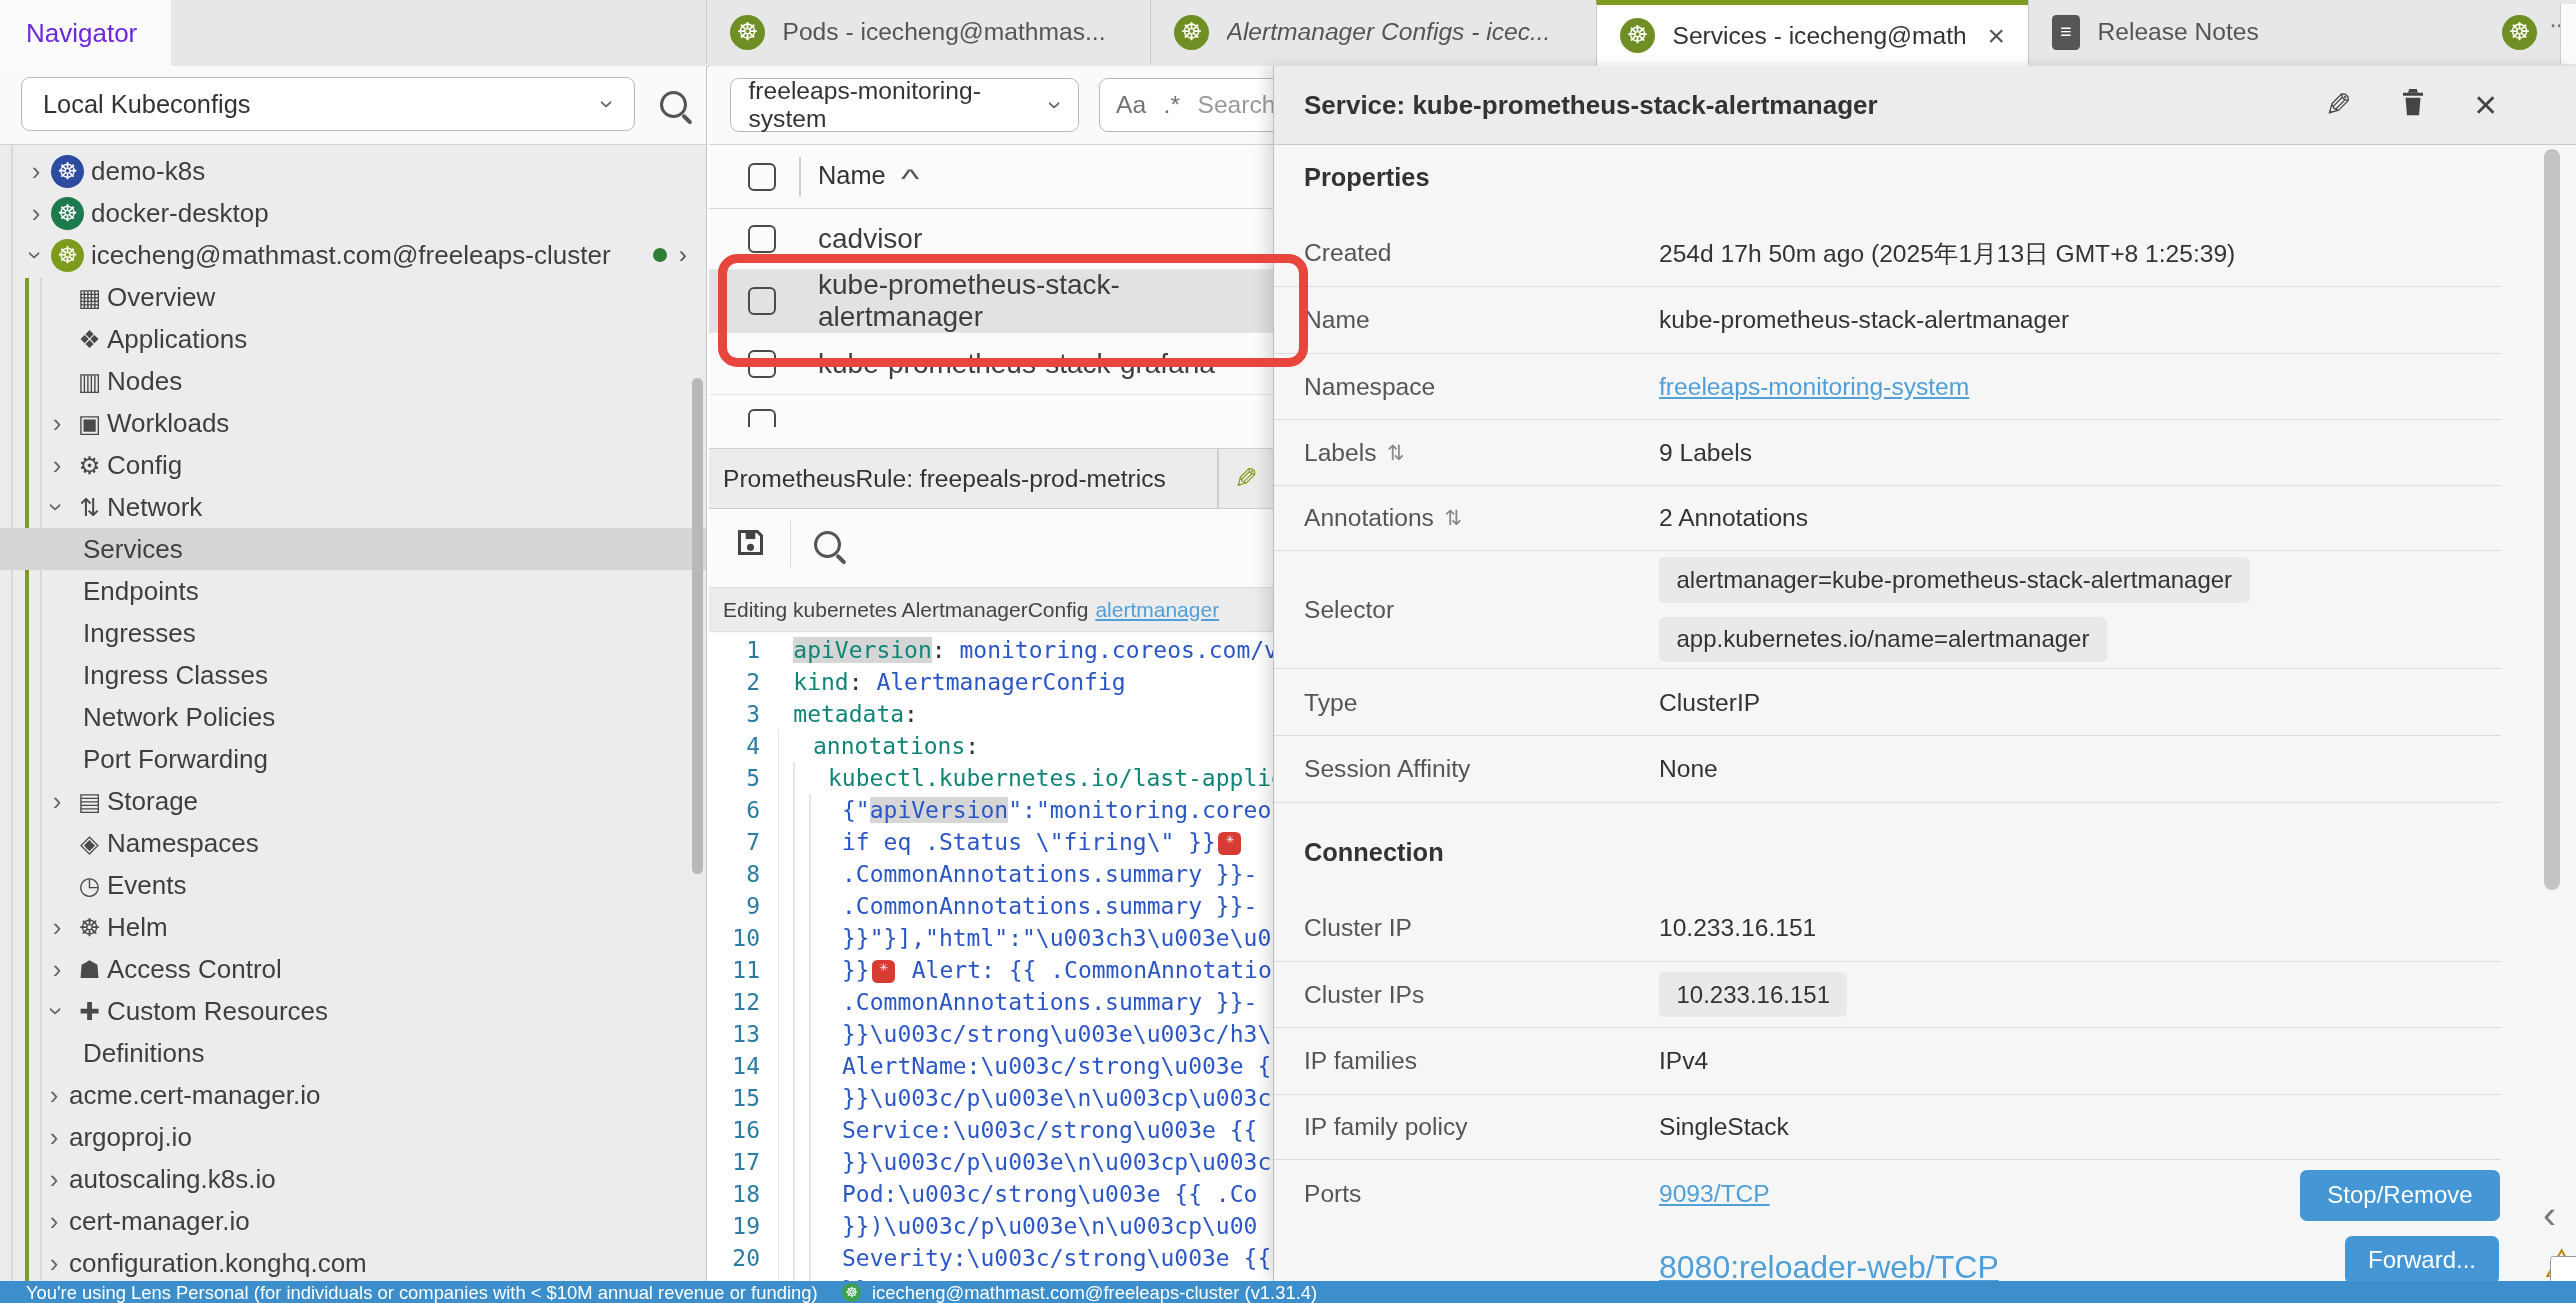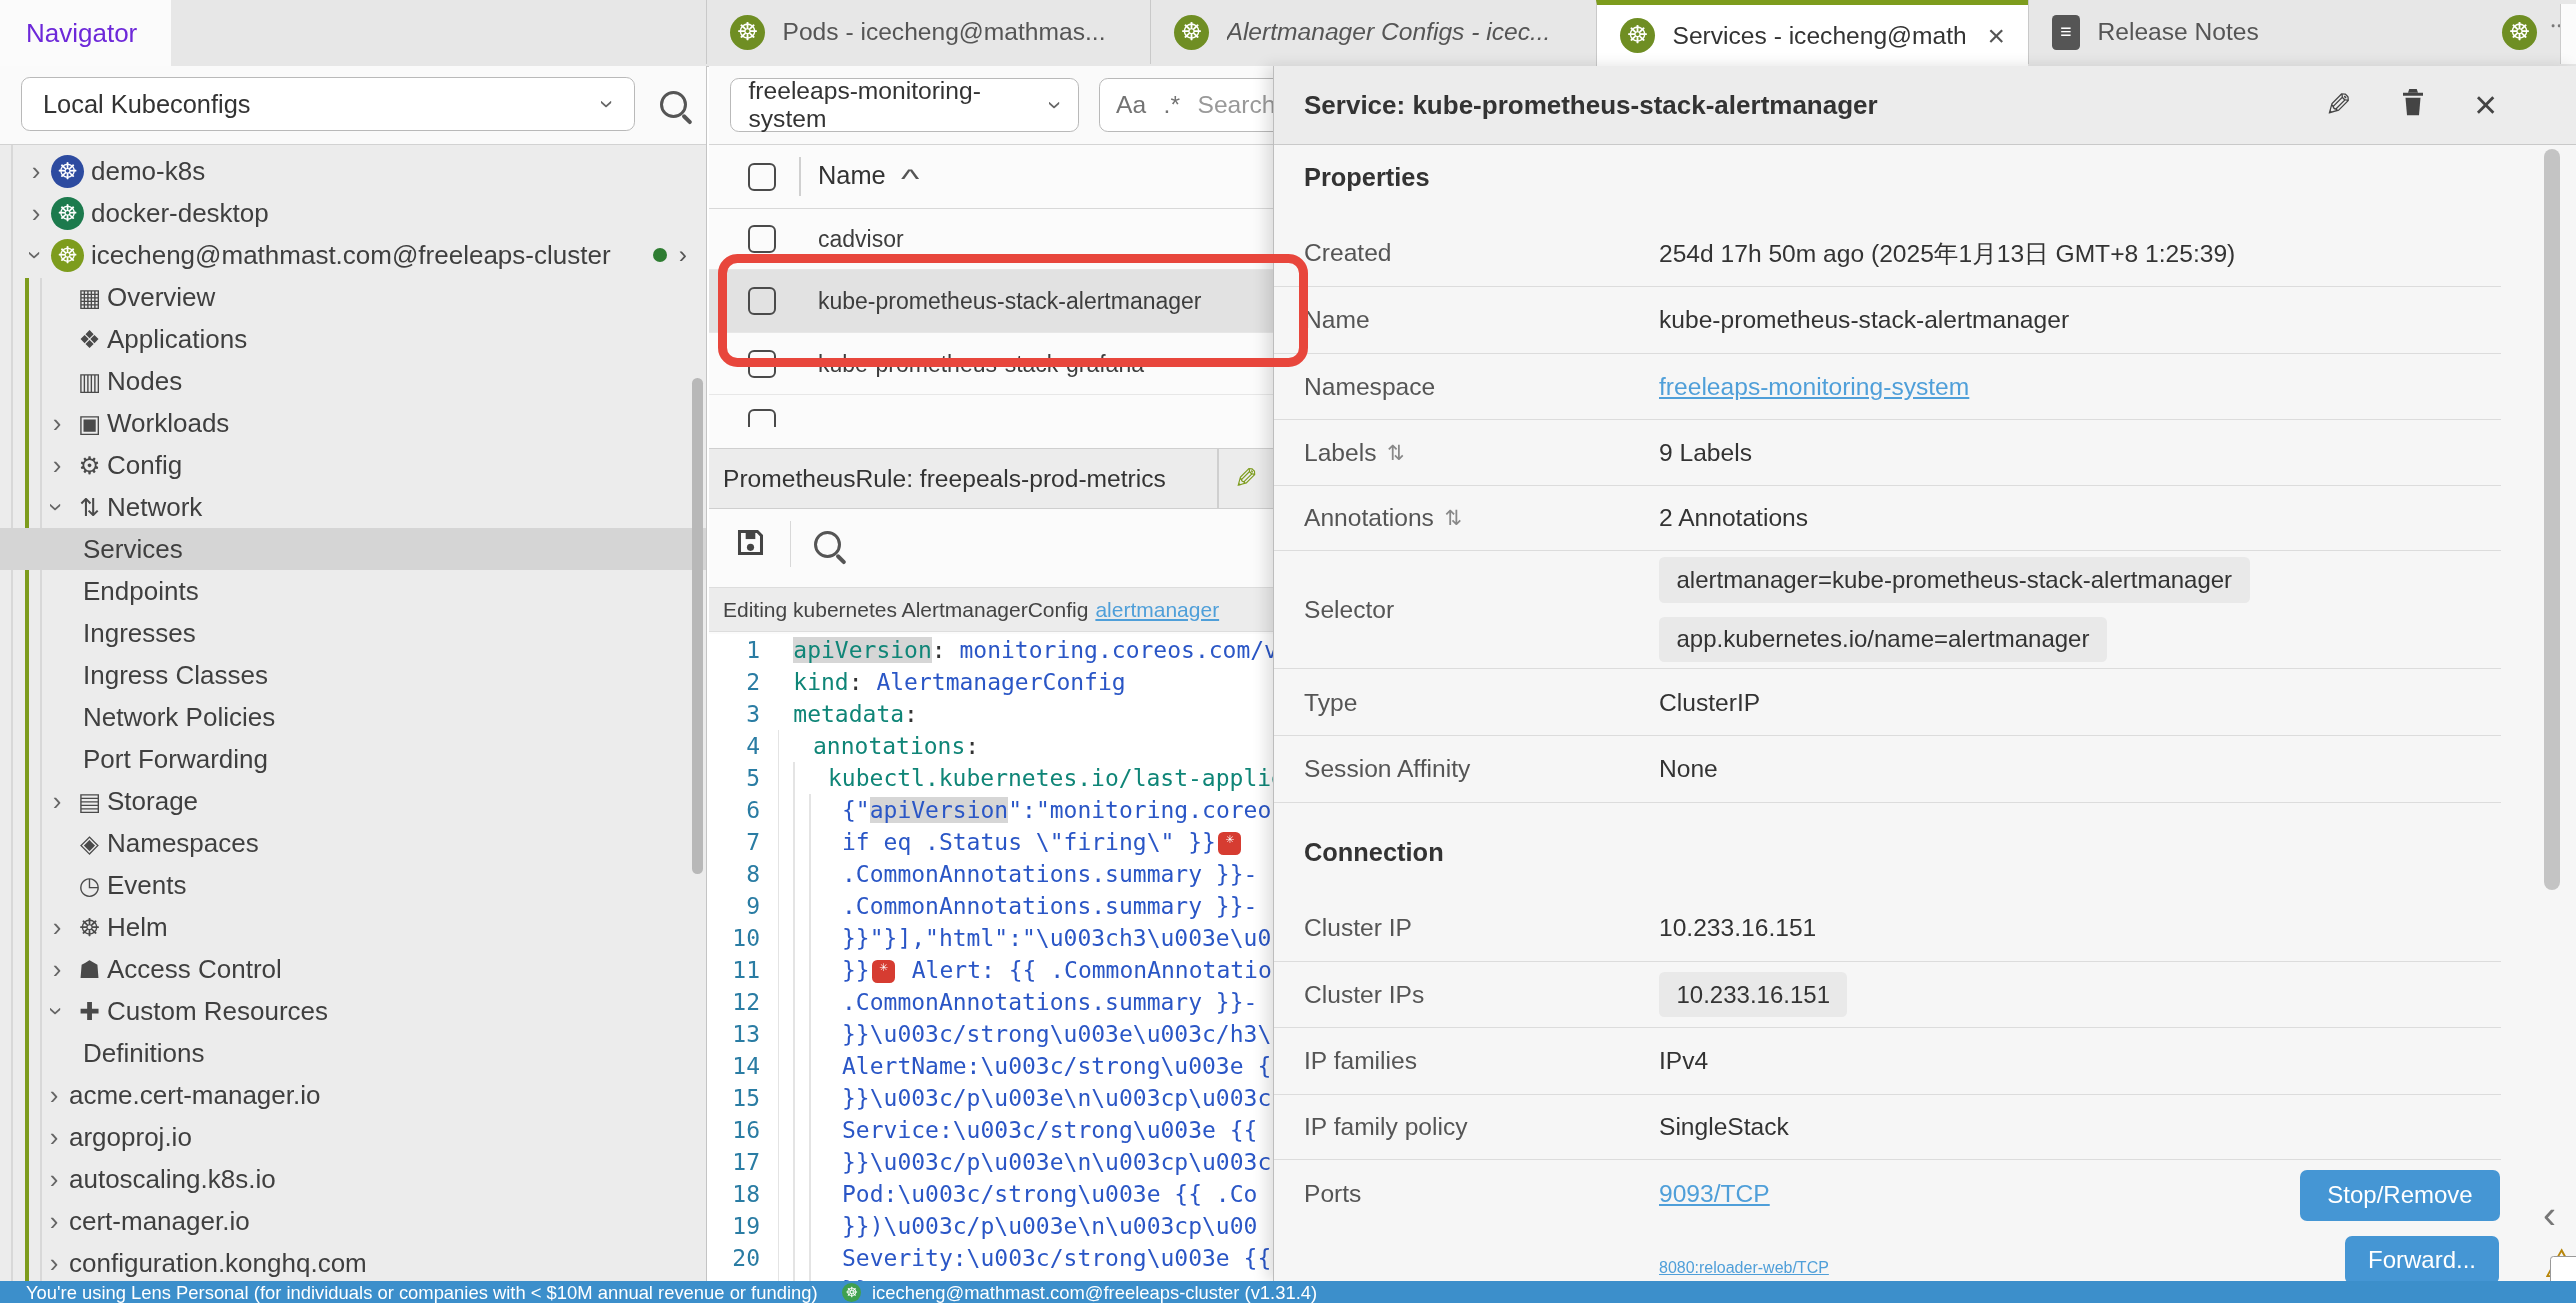--- a/index.html
+++ b/index.html
@@ -54,21 +54,21 @@
   #namespace-select .chev-down{margin-left:auto;}
   #table-search{position:absolute;left:390px;top:12.3px;width:228px;height:54px;border:1.8px solid #b9b9b9;border-radius:8.8px;background:#fff;display:flex;align-items:center;gap:17.5px;padding:0 16px;box-sizing:border-box;font-size:24.6px;}
   .search-op{color:#737373;}
   #search-placeholder{color:#999;}
   #table-header{position:absolute;left:0;top:79px;width:100%;height:64px;border-bottom:1.8px solid #d8d8d8;box-sizing:border-box;background:#fbfbfb;}
   .cbx{width:28px;height:28px;border:2.6px solid #4a4a4a;border-radius:6.1px;background:transparent;box-sizing:border-box;}
   #table-header .cbx{position:absolute;left:39px;top:17.5px;}
   #header-vline{position:absolute;left:90px;top:12.3px;width:1.8px;height:39px;background:#d0d0d0;}
   #col-name{position:absolute;left:109px;top:16px;font-size:25.4px;color:#333;}
   #sort-caret{position:absolute;left:195px;top:19.3px;font-size:26px;color:#555;transform:scaleX(1.5);}
-  .srow{position:absolute;left:0;width:100%;display:flex;align-items:center;font-size:23px;color:#3d3d3d;border-bottom:1.8px solid #e7e7e7;box-sizing:border-box;background:#fbfbfb;}
+  .srow{position:absolute;left:0;width:100%;display:flex;align-items:center;font-size:28px;color:#3d3d3d;border-bottom:1.8px solid #e7e7e7;box-sizing:border-box;background:#fbfbfb;}
   .srow .cbx{margin-left:39px;margin-right:42px;flex:0 0 auto;}
   .srow.hl{background:#e2e2e2;}
   #hscroll-thumb{position:absolute;left:14px;top:415px;width:526px;height:12.3px;background:#adadad;border-radius:6.1px;}
 
   #prom-bar{position:absolute;left:0;top:382px;width:100%;height:61px;background:#ececec;border-top:1.8px solid #cfcfcf;border-bottom:1.8px solid #cfcfcf;box-sizing:border-box;display:flex;align-items:center;}
   #prom-title{padding-left:14px;font-size:24.6px;color:#333;white-space:nowrap;overflow:hidden;flex:1;}
   #prom-divider{width:1.8px;height:100%;background:#cfcfcf;}
   #prom-edit{width:54px;text-align:center;font-size:28px;color:#7d9c1d;transform:scaleX(-1);}
   #editor-toolbar{position:absolute;left:0;top:443px;width:100%;height:70px;background:#fbfbfb;display:flex;align-items:center;}
   #save-icon{margin-left:24.6px;}
@@ -454,21 +454,21 @@
       <span class="dvalue">IPv4</span>
     </div>
     <div class="drow" style="top:1028px;height:66px;">
       <span class="dlabel">IP family policy</span>
       <span class="dvalue">SingleStack</span>
     </div>
     <div class="drow" style="top:1095px;height:120px;border-bottom:none;align-items:flex-start;">
       <span class="dlabel" style="margin-top:19.3px;">Ports</span>
       <span style="position:relative;flex:1;height:100%;">
         <span class="link" style="position:absolute;left:0;top:19.3px;font-size:24.6px;">9093/TCP</span>
-        <span class="link" style="position:absolute;left:0;top:98px;font-size:16px;">8080:reloader-web/TCP</span>
+        <span class="link" style="position:absolute;left:0;top:88px;font-size:32px;">8080:reloader-web/TCP</span>
       </span>
       <button class="btn" style="left:1026px;top:8.8px;width:200px;height:51px;">Stop/Remove</button>
       <button class="btn" style="left:1071px;top:75px;width:154px;height:48px;">Forward...</button>
     </div>
 
     <div id="drawer-scroll-thumb"></div>
   </div>
 
   <div id="annotation-box"></div>
 

